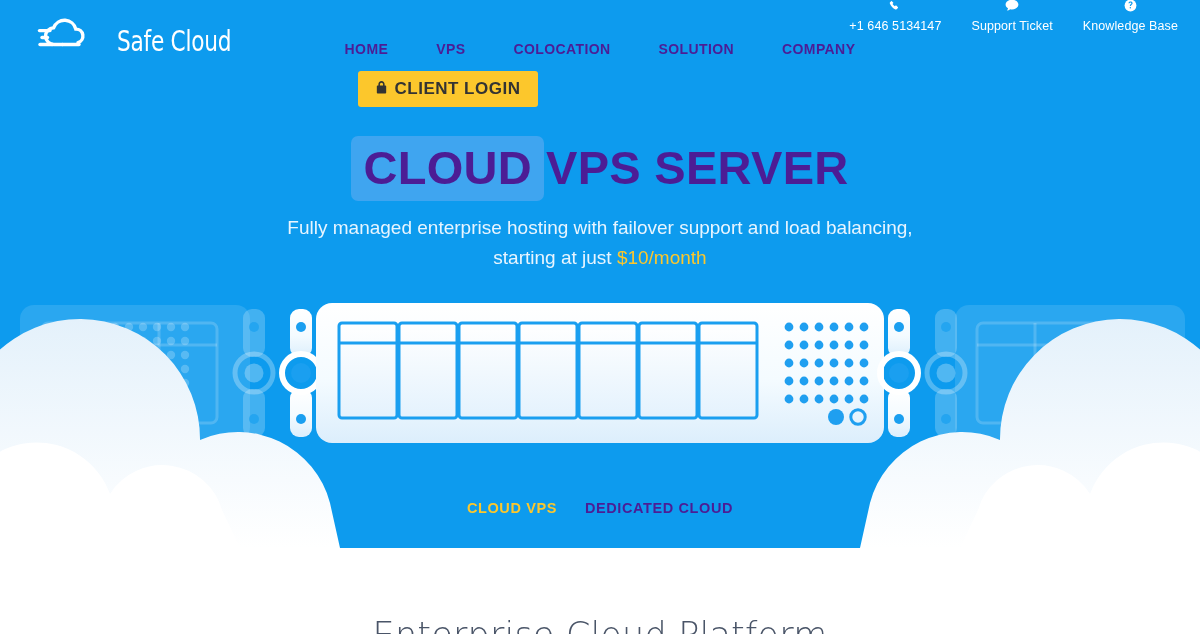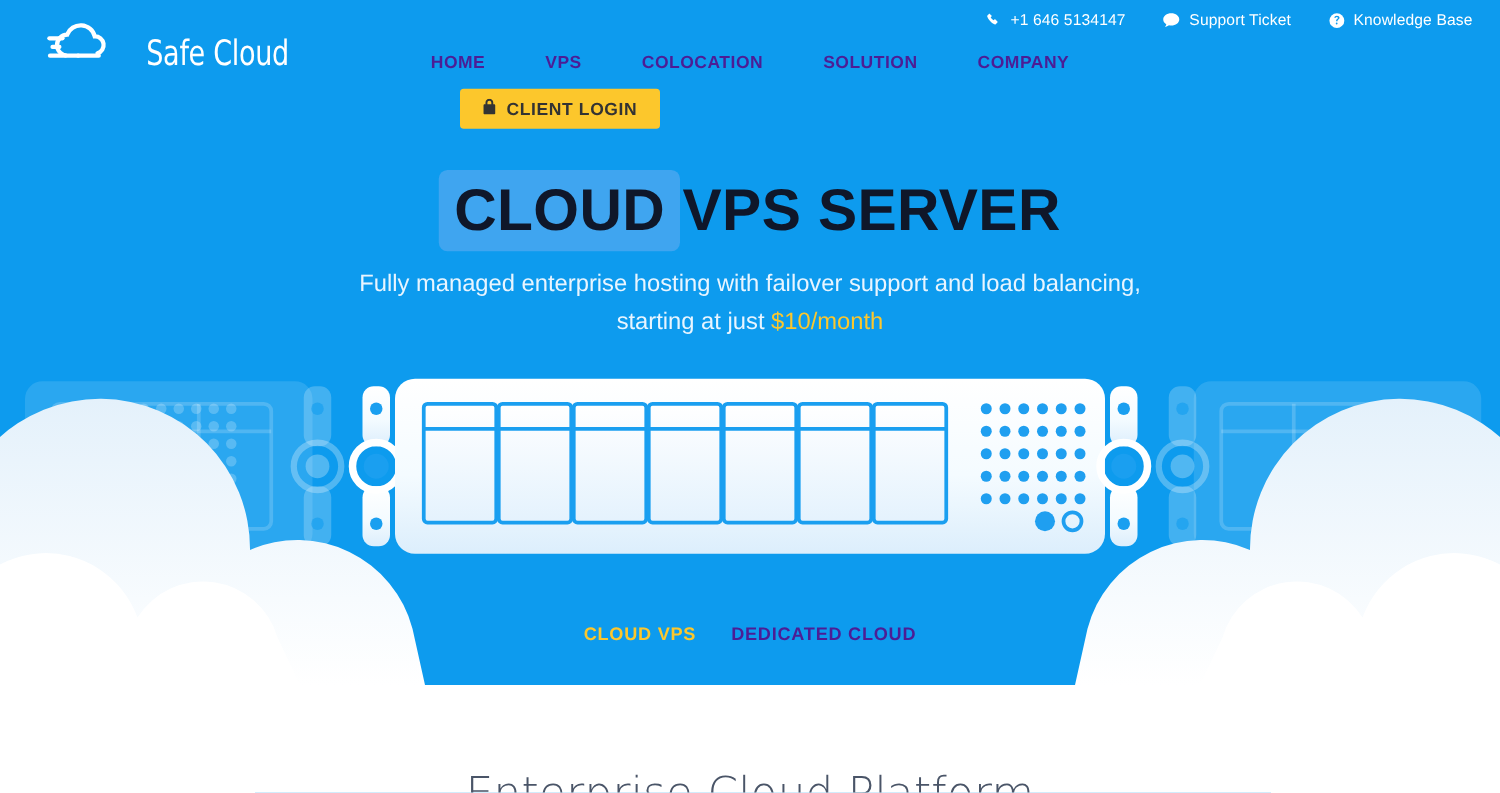--- a/index.html
+++ b/index.html
@@ -35,20 +35,21 @@
   }
   .topbar-item{
     display:flex;
     align-items:center;
     gap:7px;
     color:#ffffff;
     font-size:12.5px;
     letter-spacing:.1px;
     white-space:nowrap;
     cursor:pointer;
+    flex-direction:column;
   }
   .topbar-item svg{ display:block; }
 
   
   .logo{
     position:absolute;
     left:36px; top:14px;
     display:flex;
     align-items:flex-end;
     gap:13px;
@@ -93,42 +94,42 @@
     display:flex;
     justify-content:center;
     z-index:30;
   }
   .login-btn{
     display:flex;
     align-items:center;
     gap:8px;
     background:#fcc72c;
     color:#333333;
-    font-size:14px;
+    font-size:17px;
     font-weight:700;
     letter-spacing:.5px;
     padding:8px 18px;
     border:none;
     border-radius:3px;
     cursor:pointer;
     font-family:"Liberation Sans", sans-serif;
     transform:translateX(-152px);
   }
 
   
   .headline{
     position:absolute;
     top:136px; left:0;
     width:100%;
     text-align:center;
     z-index:25;
     font-size:47px;
     font-weight:700;
     letter-spacing:.3px;
-    color:#0f172a;
+    color:#4c1d95;
     line-height:1;
   }
   .headline .hl-box{
     display:inline-block;
     background:#3fa5f0;
     border-radius:7px;
     padding:8px 12px 10px 12px;
     margin-right:2px;
   }
   .headline .hl-plain{ display:inline-block; padding-bottom:2px; }

